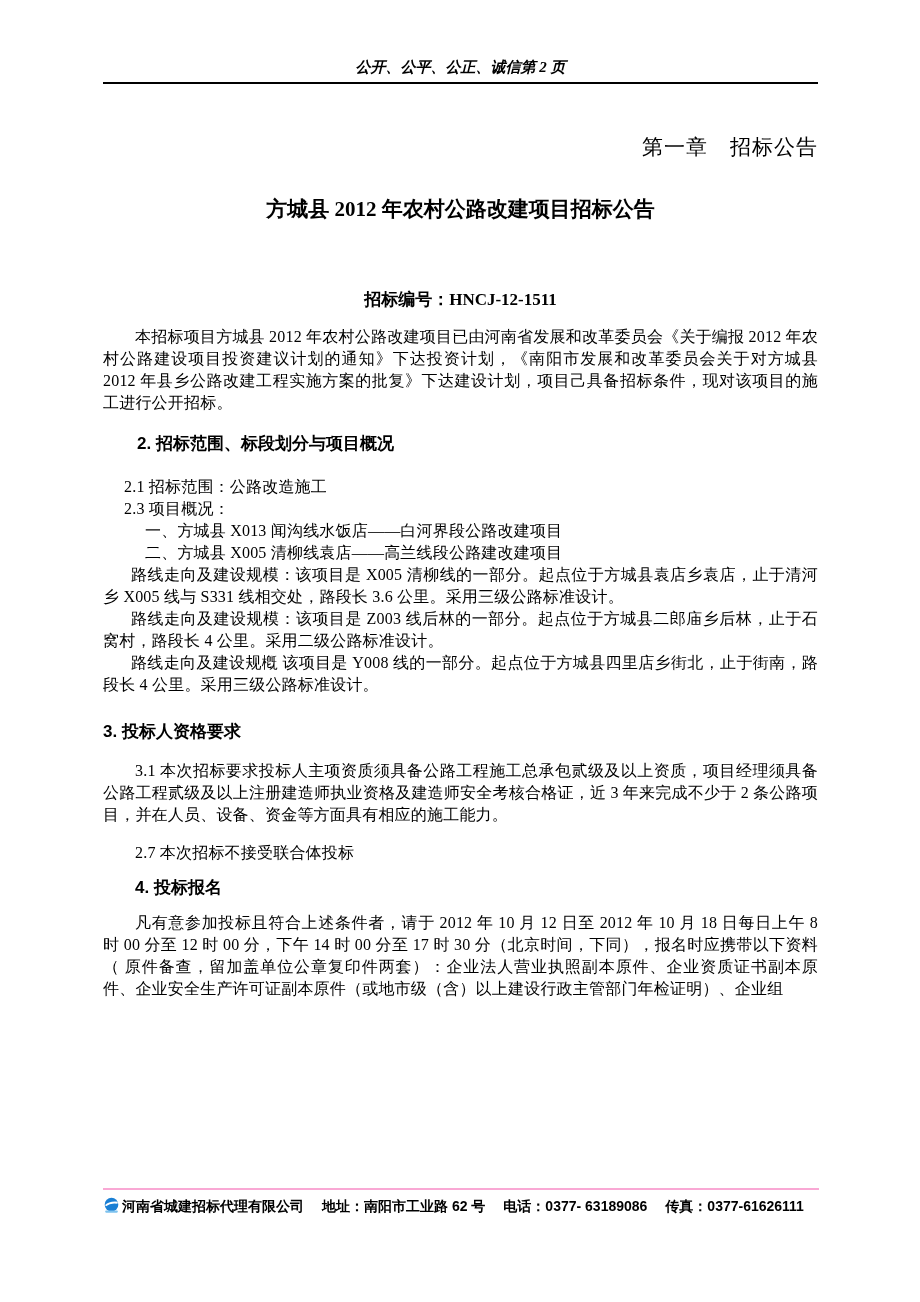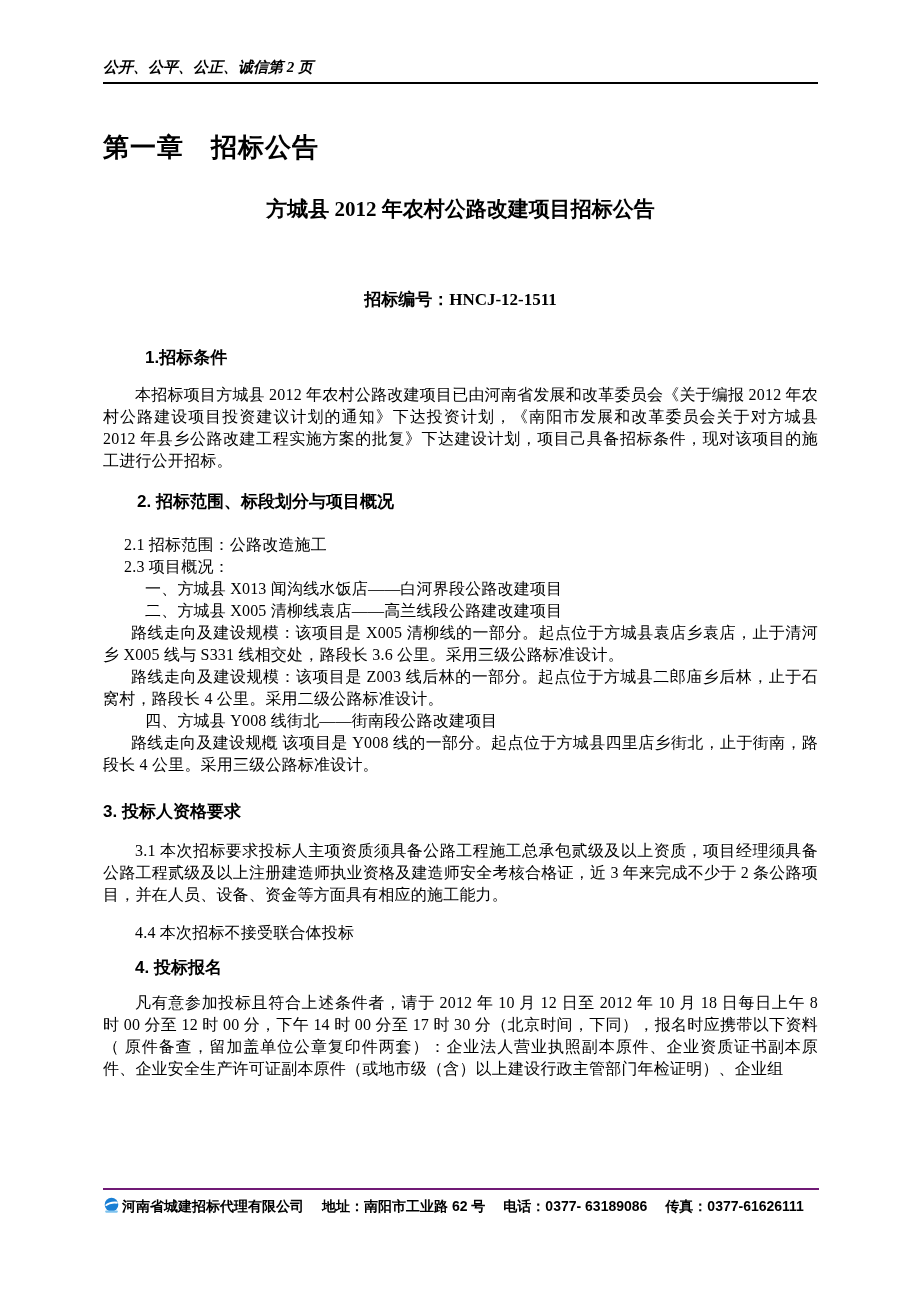--- a/index.html
+++ b/index.html
@@ -4,29 +4,29 @@
 <style>
   * { margin:0; padding:0; box-sizing:border-box; }
   html,body { background:#ffffff; }
   body {
     width:920px; height:1302px; position:relative;
     font-family:"Liberation Serif","DejaVu Serif",serif;
     color:#000; overflow:hidden;
   }
   .page-header {
     position:absolute; top:58px; left:103px; width:715px;
-    display:flex; justify-content:flex-start; align-items:flex-end;
+    display:flex; justify-content:center; align-items:flex-end;
     border-bottom:2px solid #000; padding-bottom:5px;
     font-style:italic; font-weight:bold; font-size:15px;
   }
   .content { position:absolute; top:90px; left:103px; width:715px; }
   .doc-title {
-    margin-top:36px; text-align:left;
+    margin-top:36px; text-align:right;
     font-family:"Liberation Sans","DejaVu Sans",sans-serif;
-    font-weight:bold; font-size:26px; line-height:42px; letter-spacing:1px;
+    font-weight:normal; font-size:21px; line-height:42px; letter-spacing:1px;
   }
   .doc-subtitle {
     margin-top:26px; text-align:center;
     font-weight:bold; font-size:21px; line-height:30px;
   }
   .tender-no {
     margin-top:64px; text-align:center;
     font-weight:bold; font-size:17px; line-height:24px;
   }
   .h-sec {
@@ -45,21 +45,21 @@
   .mt14 { margin-top:14px; }
   .mt20 { margin-top:20px; }
   .mt16 { margin-top:16px; }
   .mt12 { margin-top:12px; }
   .sub-line { padding-left:21px; }
   .proj-title { text-indent:42px; }
   .proj-desc { text-indent:28px; }
   .clause32 { padding-left:32px; }
   .page-footer {
     position:absolute; top:1188px; left:103px; width:716px;
-    border-top:2px solid #701a75; padding-top:6px;
+    border-top:2px solid #f9a8d4; padding-top:6px;
     font-family:"Liberation Sans","DejaVu Sans",sans-serif;
     font-weight:bold; font-size:14px; line-height:20px;
     display:flex; white-space:nowrap;
   }
   .page-footer .seg { margin-right:18px; }
   .page-footer .seg:last-child { margin-right:8px; }
   .logo { width:17px; height:17px; display:inline-block; vertical-align:-3px; margin-right:2px; }
 </style>
 </head>
 <body>
@@ -70,42 +70,40 @@
 </div>
 
 <div class="content">
 
   <div class="doc-title">第一章　招标公告</div>
 
   <div class="doc-subtitle">方城县 2012 年农村公路改建项目招标公告</div>
 
   <div class="tender-no">招标编号：HNCJ-12-1511</div>
 
-  <div class="h-sec h1x">1.招标条件</div>
   <div class="body-text indent2 mt14">本招标项目方城县 2012 年农村公路改建项目已由河南省发展和改革委员会《关于编报 2012 年农村公路建设项目投资建议计划的通知》下达投资计划，《南阳市发展和改革委员会关于对方城县 2012 年县乡公路改建工程实施方案的批复》下达建设计划，项目己具备招标条件，现对该项目的施工进行公开招标。</div>
 
   <div class="h-sec h2x">2.  招标范围、标段划分与项目概况</div>
   <div class="body-text mt20">
     <div class="sub-line">2.1 招标范围：公路改造施工</div>
     <div class="sub-line">2.3 项目概况：</div>
 
     <div class="proj-title">一、方城县 X013 闻沟线水饭店——白河界段公路改建项目</div>
 
     <div class="proj-title">二、方城县 X005 清柳线袁店——高兰线段公路建改建项目</div>
     <div class="proj-desc">路线走向及建设规模：该项目是 X005 清柳线的一部分。起点位于方城县袁店乡袁店，止于清河乡 X005 线与 S331 线相交处，路段长 3.6 公里。采用三级公路标准设计。</div>
 
     <div class="proj-desc">路线走向及建设规模：该项目是 Z003 线后林的一部分。起点位于方城县二郎庙乡后林，止于石窝村，路段长 4 公里。采用二级公路标准设计。</div>
 
-    <div class="proj-title">四、方城县 Y008 线街北——街南段公路改建项目</div>
     <div class="proj-desc">路线走向及建设规槪 该项目是 Y008 线的一部分。起点位于方城县四里店乡街北，止于街南，路段长 4 公里。采用三级公路标准设计。</div>
   </div>
 
   <div class="h-sec h3x">3. 投标人资格要求</div>
   <div class="body-text indent2 mt16">3.1 本次招标要求投标人主项资质须具备公路工程施工总承包贰级及以上资质，项目经理须具备公路工程贰级及以上注册建造师执业资格及建造师安全考核合格证，近 3 年来完成不少于 2 条公路项目，并在人员、设备、资金等方面具有相应的施工能力。</div>
-  <div class="body-text clause32 mt16">4.4 本次招标不接受联合体投标</div>
+  <div class="body-text clause32 mt16">2.7 本次招标不接受联合体投标</div>
 
   <div class="h-sec h4x">4. 投标报名</div>
   <div class="body-text indent2 mt12">凡有意参加投标且符合上述条件者，请于 2012 年 10 月 12 日至 2012 年 10 月 18 日每日上午 8 时 00 分至 12 时 00 分，下午 14 时 00 分至 17 时 30 分（北京时间，下同），报名时应携带以下资料（ 原件备查，留加盖单位公章复印件两套）：企业法人营业执照副本原件、企业资质证书副本原件、企业安全生产许可证副本原件（或地市级（含）以上建设行政主管部门年检证明）、企业组</div>
 
 </div>
 
 <div class="page-footer">
   <span class="seg">
     <span class="logo">
       <svg width="17" height="17" viewBox="0 0 20 20">

